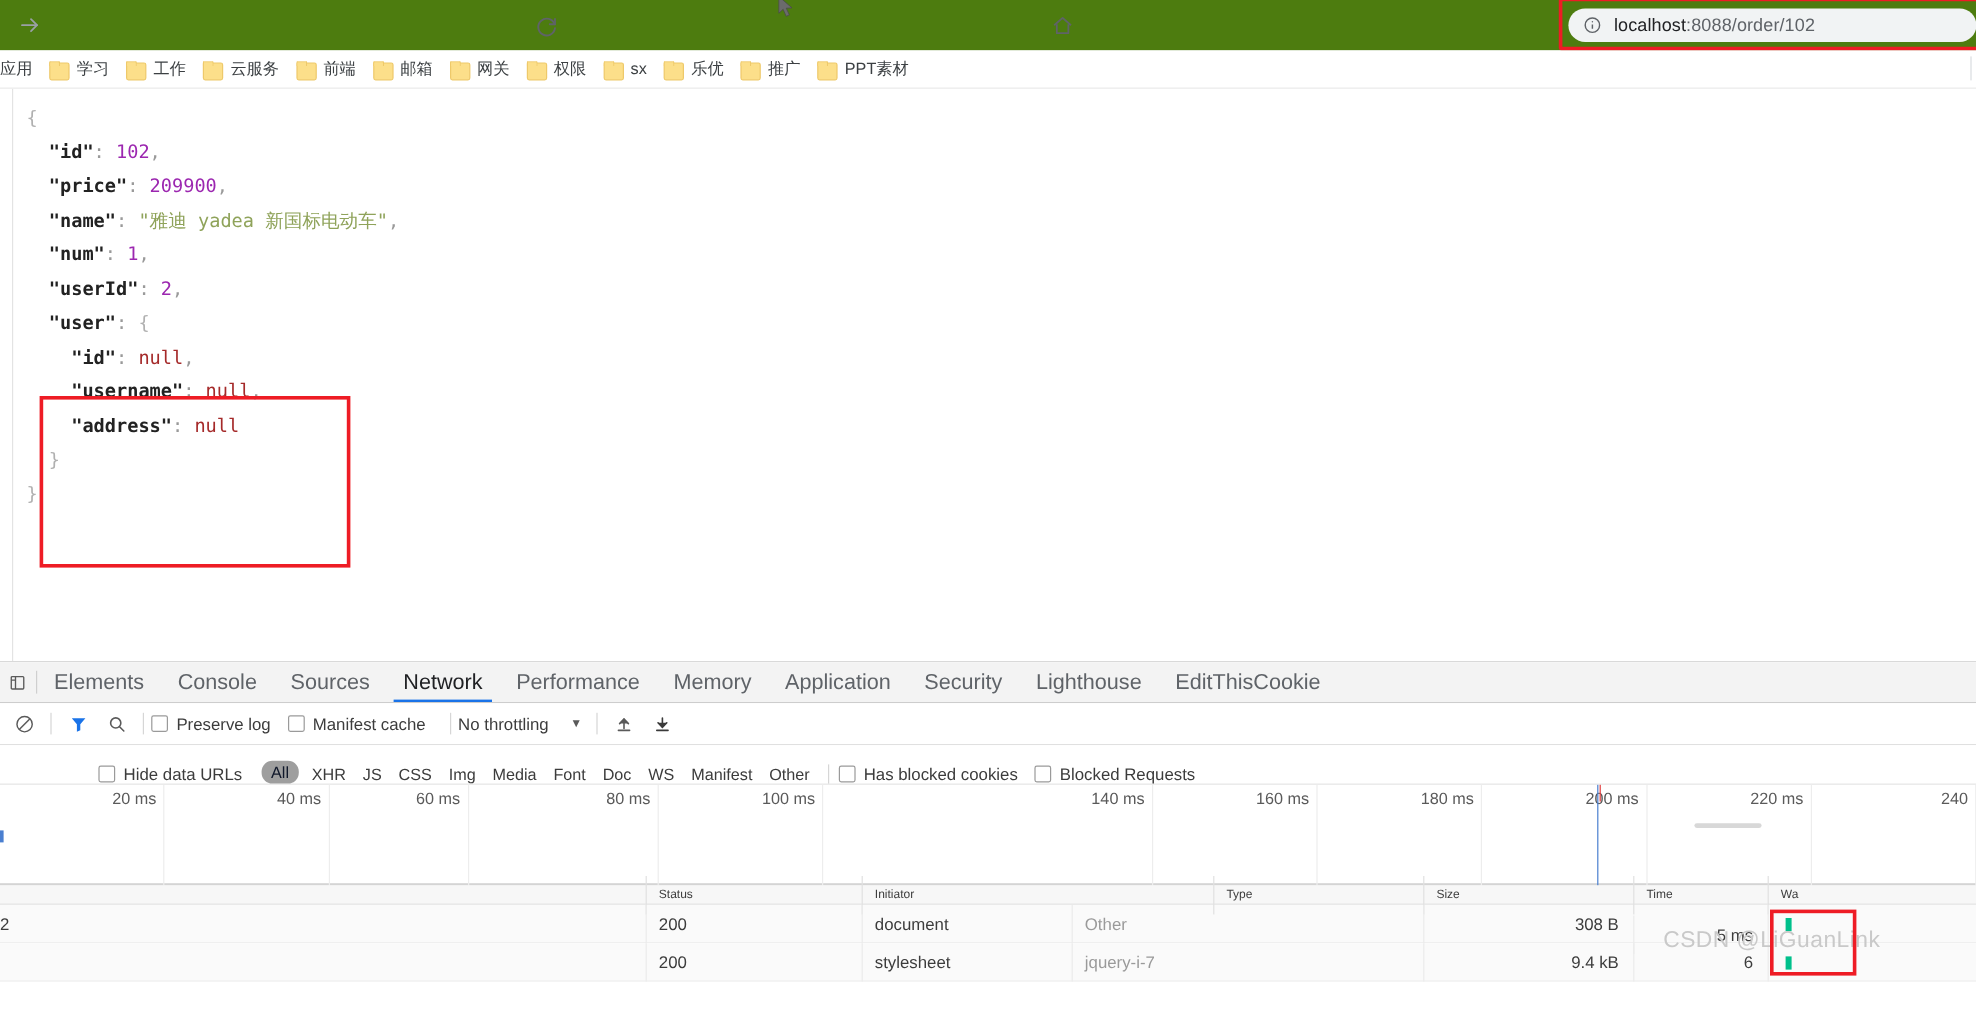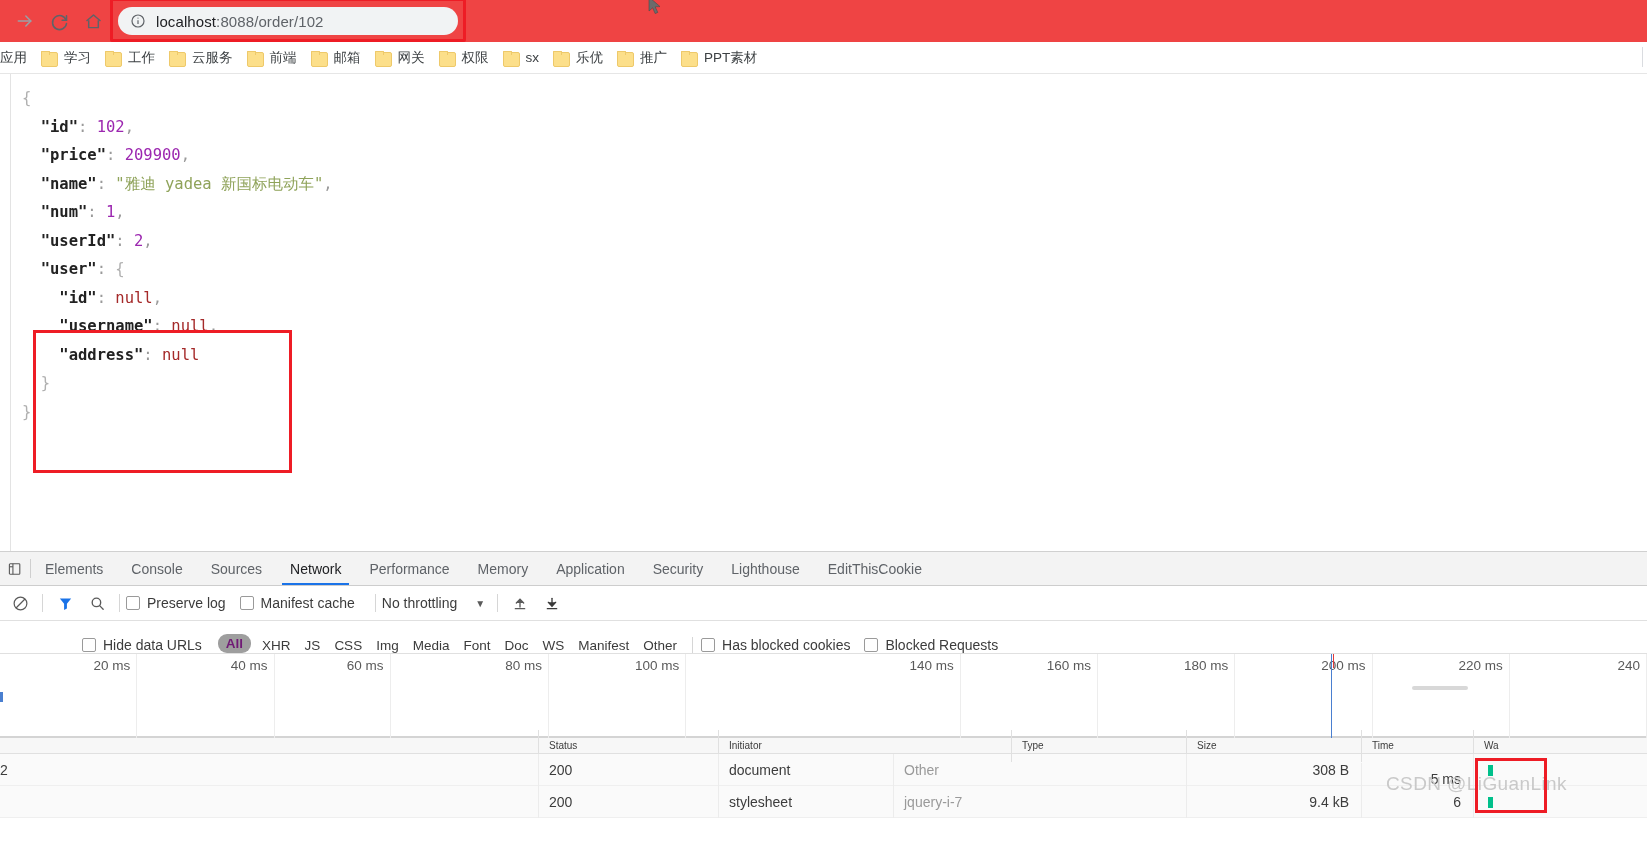--- a/index.html
+++ b/index.html
@@ -10,24 +10,25 @@
     background: #ffffff;
     font-family: "Liberation Sans", sans-serif;
     -webkit-font-smoothing: antialiased;
   }
   #app { position: relative; width: 1647px; height: 845px; }
 
   
   .chrome-top {
     position: relative;
     height: 42px;
-    background: #ef4444;
+    background: #4d7c0f;
     display: flex;
     align-items: center;
     padding-left: 8px;
+    justify-content: space-between;
   }
   .nav-btn {
     width: 34px; height: 34px;
     display: flex; align-items: center; justify-content: center;
     color: #5f6368;
     flex: 0 0 auto;
   }
   .nav-btn svg { display: block; }
 
   .omnibox-wrap {
@@ -170,21 +171,21 @@
     width: 30px;
     display: flex; align-items: center; justify-content: center;
     color: #5a5a5a;
   }
   .dt-sep {
     width: 1px; margin: 7px 0; background: #cfcfcf; flex: 0 0 auto;
   }
   .dt-tab {
     display: flex; align-items: center;
     padding: 0 14px;
-    font-size: 14px;
+    font-size: 18px;
     color: #5f6368;
     position: relative;
     white-space: nowrap;
   }
   .dt-tab.active { color: #202124; }
   .dt-tab.active:after {
     content: "";
     position: absolute; left: 6px; right: 6px; bottom: 0;
     height: 2px; background: #1a73e8;
   }
@@ -220,26 +221,25 @@
 
   .dt-filters {
     height: 33px;
     display: flex; align-items: flex-end;
     background: #ffffff;
     border-bottom: 1px solid #e0e0e0;
     padding-left: 82px;
   }
   .pill {
     background: #9e9e9e;
-    color: #701a75;
+    color: #0f172a;
     border-radius: 9px;
     padding: 2px 8px;
     font-size: 13.5px;
     margin: 0 4px 0 2px;
-    font-weight: bold;
   }
   .ftype {
     font-size: 13.5px;
     color: #3c3c3c;
     padding: 0 7px;
     white-space: nowrap;
     margin-top: 28px;
   }
   .fsep { width: 1px; height: 16px; background: #d6d6d6; margin: 0 8px; }
 

